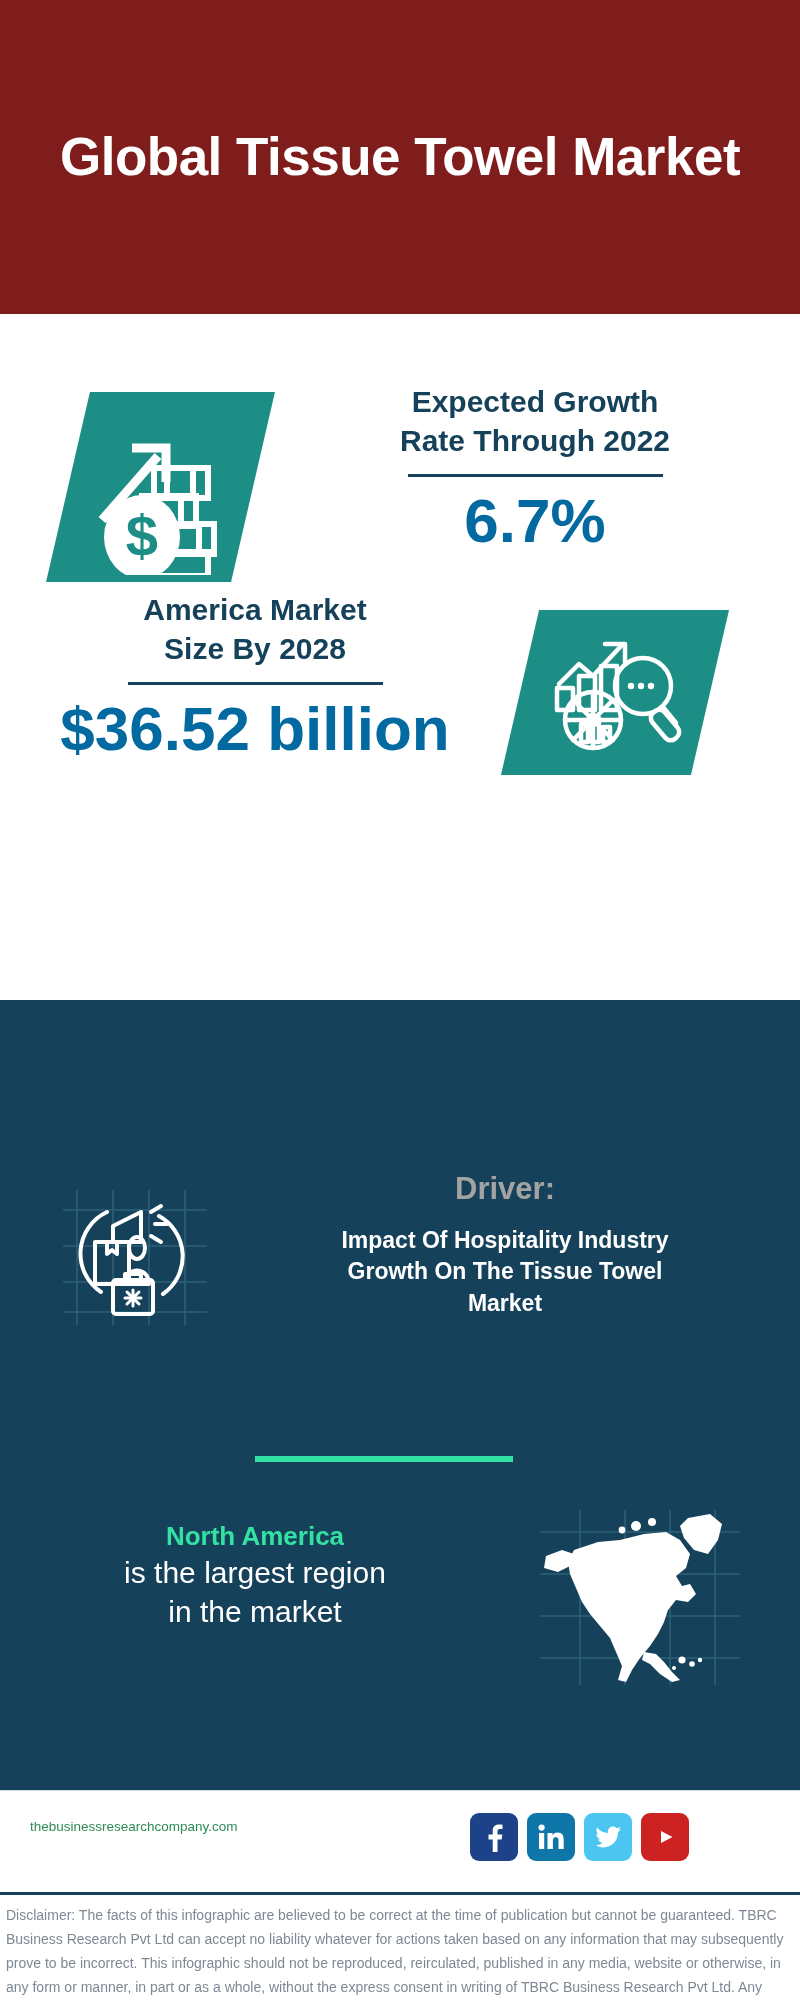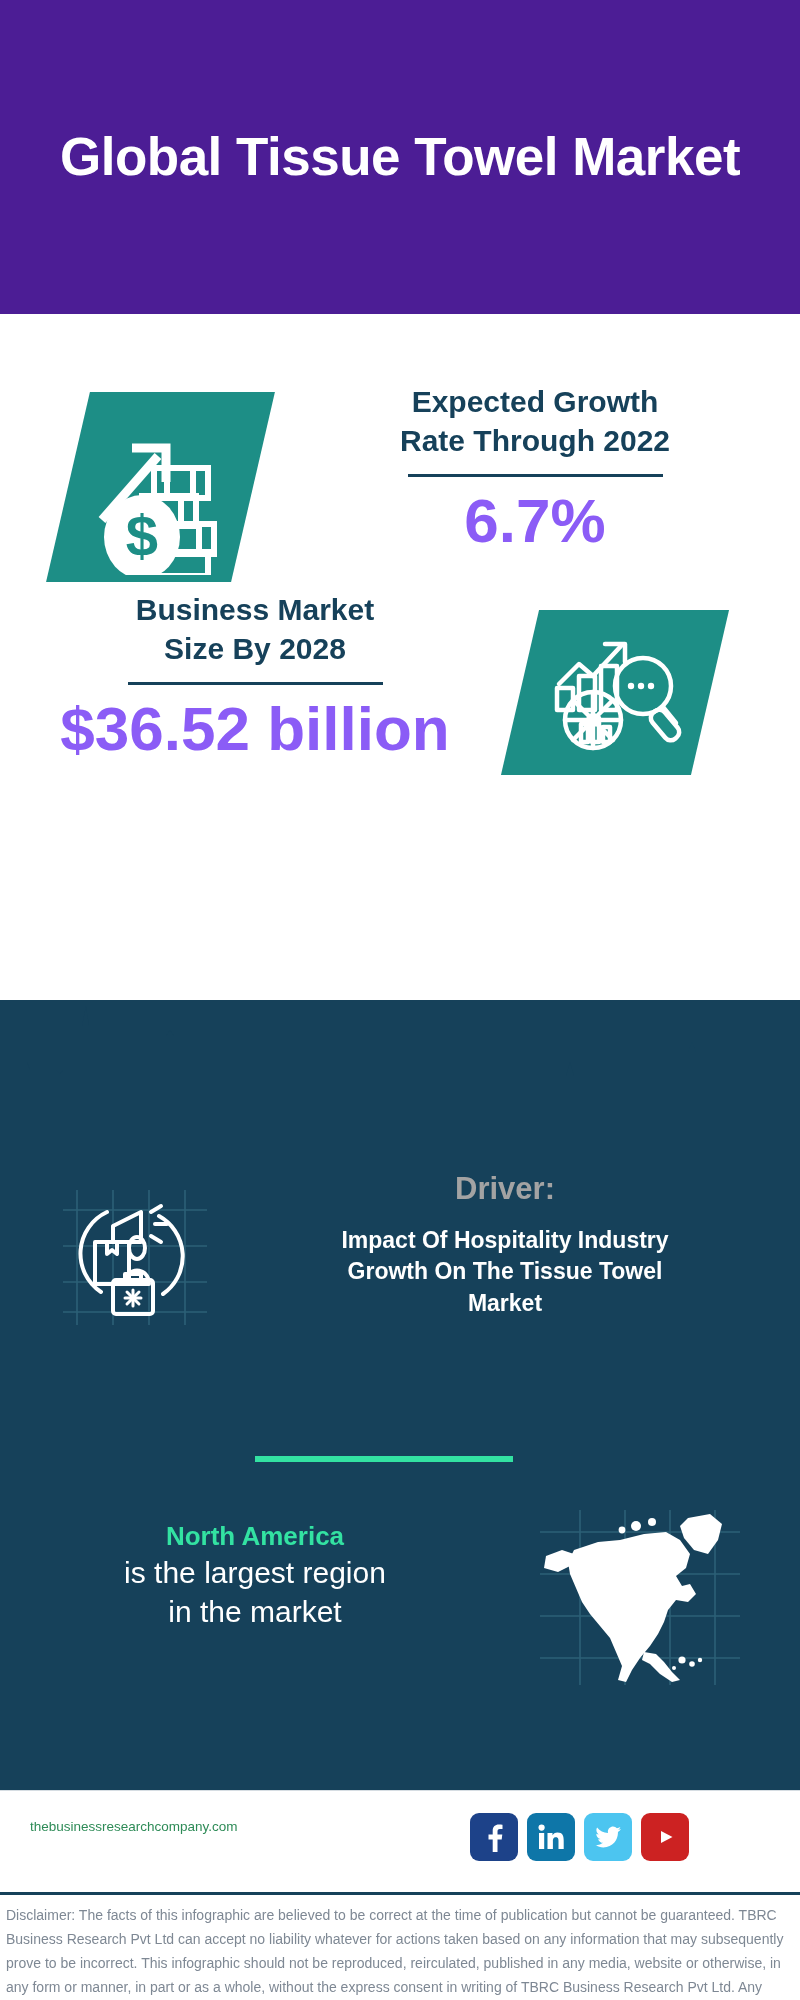--- a/index.html
+++ b/index.html
@@ -8,21 +8,21 @@
     font-family:"Liberation Sans", sans-serif;
     background:#ffffff;
     position:relative;
     overflow:hidden;
   }
   .page { position:relative; width:800px; height:2000px; background:#fff; }
 
   
   .header {
     position:absolute; left:0; top:0; width:800px; height:314px;
-    background:#4c1d95;
+    background:#7f1d1d;
     display:flex; align-items:center; justify-content:center;
   }
   .header-title {
     color:#ffffff;
     font-size:53px;
     font-weight:bold;
     line-height:1.12;
     text-align:center;
     letter-spacing:-0.5px;
     padding:0 40px;
@@ -40,21 +40,21 @@
     position:absolute; left:80px; top:86px; width:175px; height:175px;
   }
   .stat1-text { position:absolute; left:300px; top:68px; width:470px; text-align:center; }
   .stat-label {
     color:#16415a; font-size:30px; font-weight:bold; line-height:1.3;
   }
   .rule-dark {
     width:255px; height:3px; background:#16415a; margin:14px auto 10px auto;
   }
   .stat-value {
-    color:#8b5cf6; font-size:62px; font-weight:bold; line-height:1.1;
+    color:#0369a1; font-size:62px; font-weight:bold; line-height:1.1;
   }
 
   
   .stat2 { position:absolute; left:0; top:590px; width:800px; height:190px; }
   .stat2-text { position:absolute; left:25px; top:0px; width:460px; text-align:center; }
   .para-right {
     position:absolute; left:520px; top:20px;
     width:190px; height:165px;
     background:#1d8e86;
     transform:skewX(-13deg);
@@ -160,21 +160,21 @@
     <div class="stat1-text">
       <div class="stat-label">Expected Growth</div>
       <div class="stat-label">Rate Through 2022</div>
       <div class="rule-dark"></div>
       <div class="stat-value">6.7%</div>
     </div>
   </div>
 
   <div class="stat2">
     <div class="stat2-text">
-      <div class="stat-label">Business Market</div>
+      <div class="stat-label">America Market</div>
       <div class="stat-label">Size By 2028</div>
       <div class="rule-dark"></div>
       <div class="stat-value">$36.52 billion</div>
     </div>
     <div class="para-right"></div>
     <div class="icon-analytics">
       <svg viewBox="0 0 140 130" width="140" height="130">
         <g fill="none" stroke="#ffffff" stroke-width="4.5" stroke-linejoin="round" stroke-linecap="round">
 
           <polyline points="14,56 34,36 48,48 76,18"></polyline>

